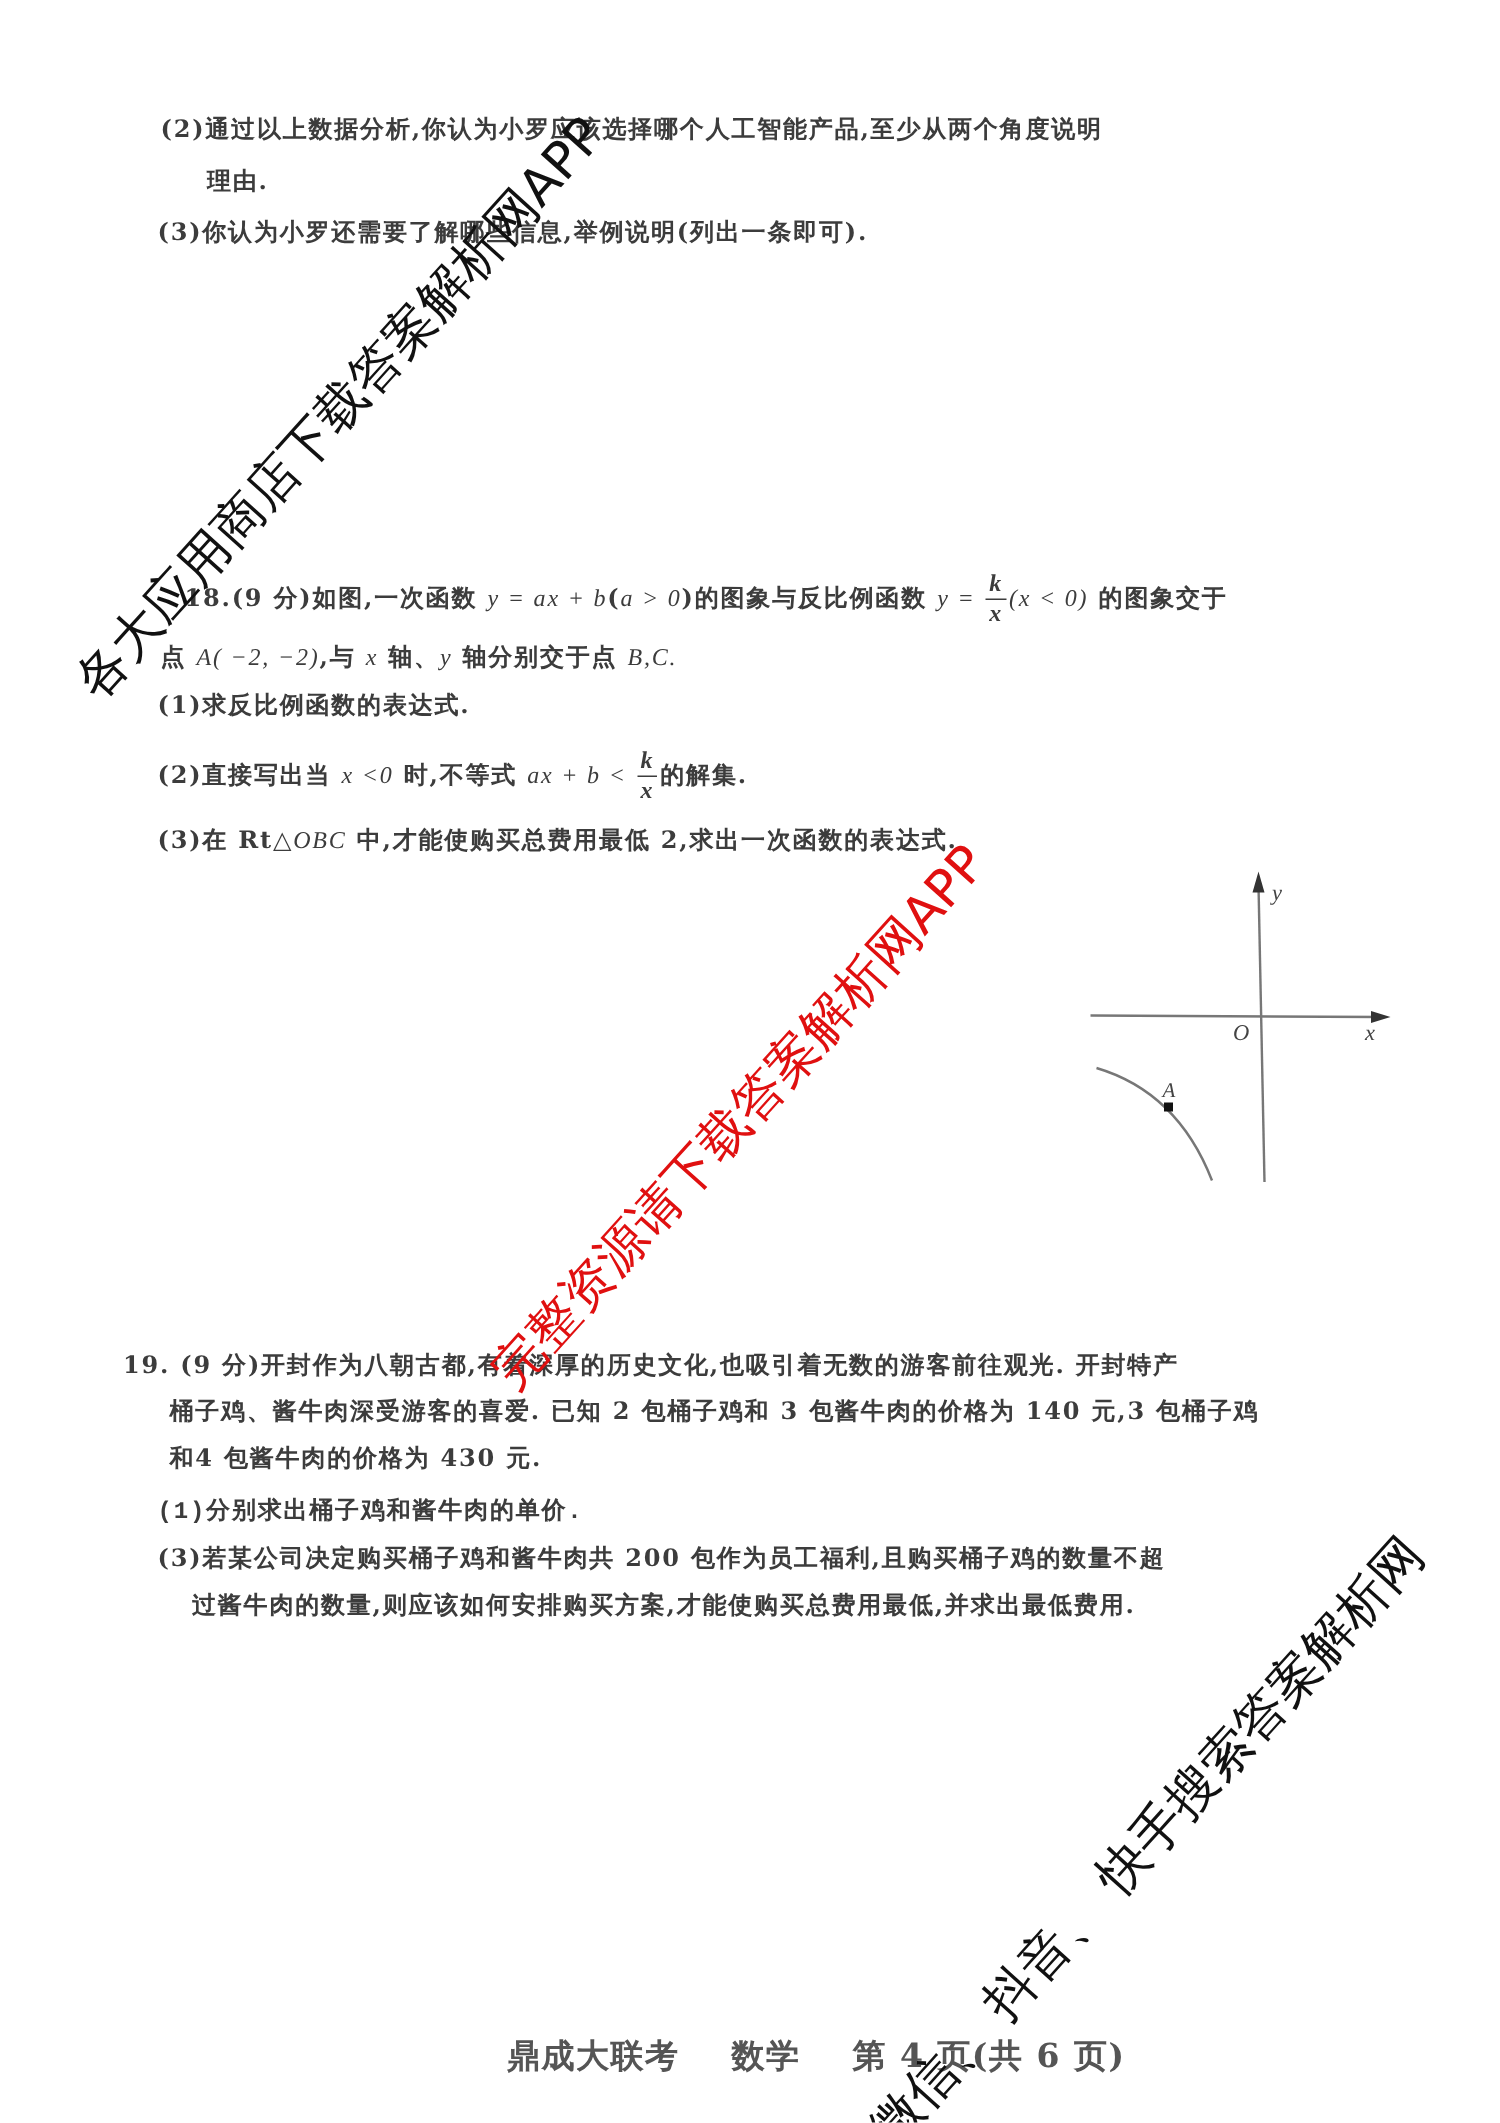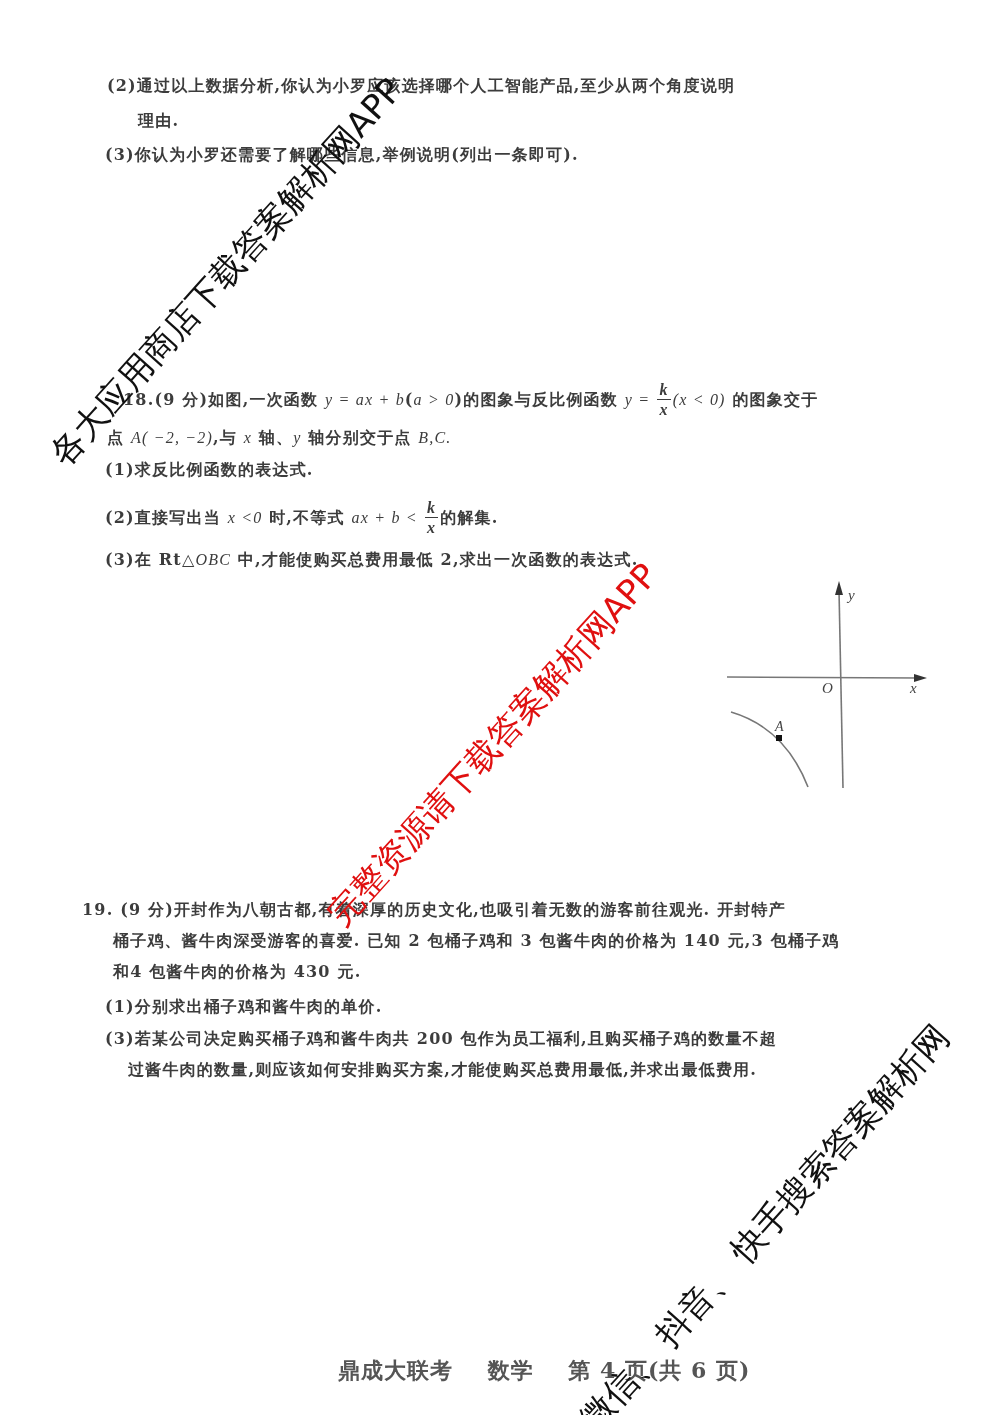--- a/index.html
+++ b/index.html
@@ -63,21 +63,21 @@
   <rect x="776" y="735" width="6" height="6" fill="#111"></rect>
   <text x="848" y="600" font-size="15" fill="#444">y</text>
   <text x="910" y="693" font-size="15" fill="#444">x</text>
   <text x="822" y="693" font-size="15" fill="#444">O</text>
   <text x="775" y="731" font-size="14" fill="#444">A</text>
 </svg>
 
 <div class="line" style="left:82px; top:900px;">19. (9 分)开封作为八朝古都,有着深厚的历史文化,也吸引着无数的游客前往观光. 开封特产</div>
 <div class="line" style="left:113px; top:931px;">桶子鸡、酱牛肉深受游客的喜爱. 已知 2 包桶子鸡和 3 包酱牛肉的价格为 140 元,3 包桶子鸡</div>
 <div class="line" style="left:113px; top:962px;">和4 包酱牛肉的价格为 430 元.</div>
-<div class="line" style="left:105px; top:997px;">(1)分别求出桶子鸡和酱牛肉的单价.</div>
+<div class="line" style="left:105px; top:997px;font-family:Liberation Mono, monospace;">(1)分别求出桶子鸡和酱牛肉的单价.</div>
 <div class="line" style="left:105px; top:1029px;">(3)若某公司决定购买桶子鸡和酱牛肉共 200 包作为员工福利,且购买桶子鸡的数量不超</div>
 <div class="line" style="left:128px; top:1060px;">过酱牛肉的数量,则应该如何安排购买方案,才能使购买总费用最低,并求出最低费用.</div>
 
 <div class="footer">鼎成大联考    数学    第 4 页(共 6 页)</div>
 
 <div class="wm wm-black" style="left:40px; top:445px; transform: rotate(-48deg);">各大应用商店下载答案解析网APP</div>
 <div class="wm wm-red" style="left:318px; top:905px; transform: rotate(-48deg);">完整资源请下载答案解析网APP</div>
 <div class="wm wm-black" style="left:570px; top:1410px; transform: rotate(-48deg);">微信、 抖音、 快手搜索答案解析网</div>
 
 </body></html>

